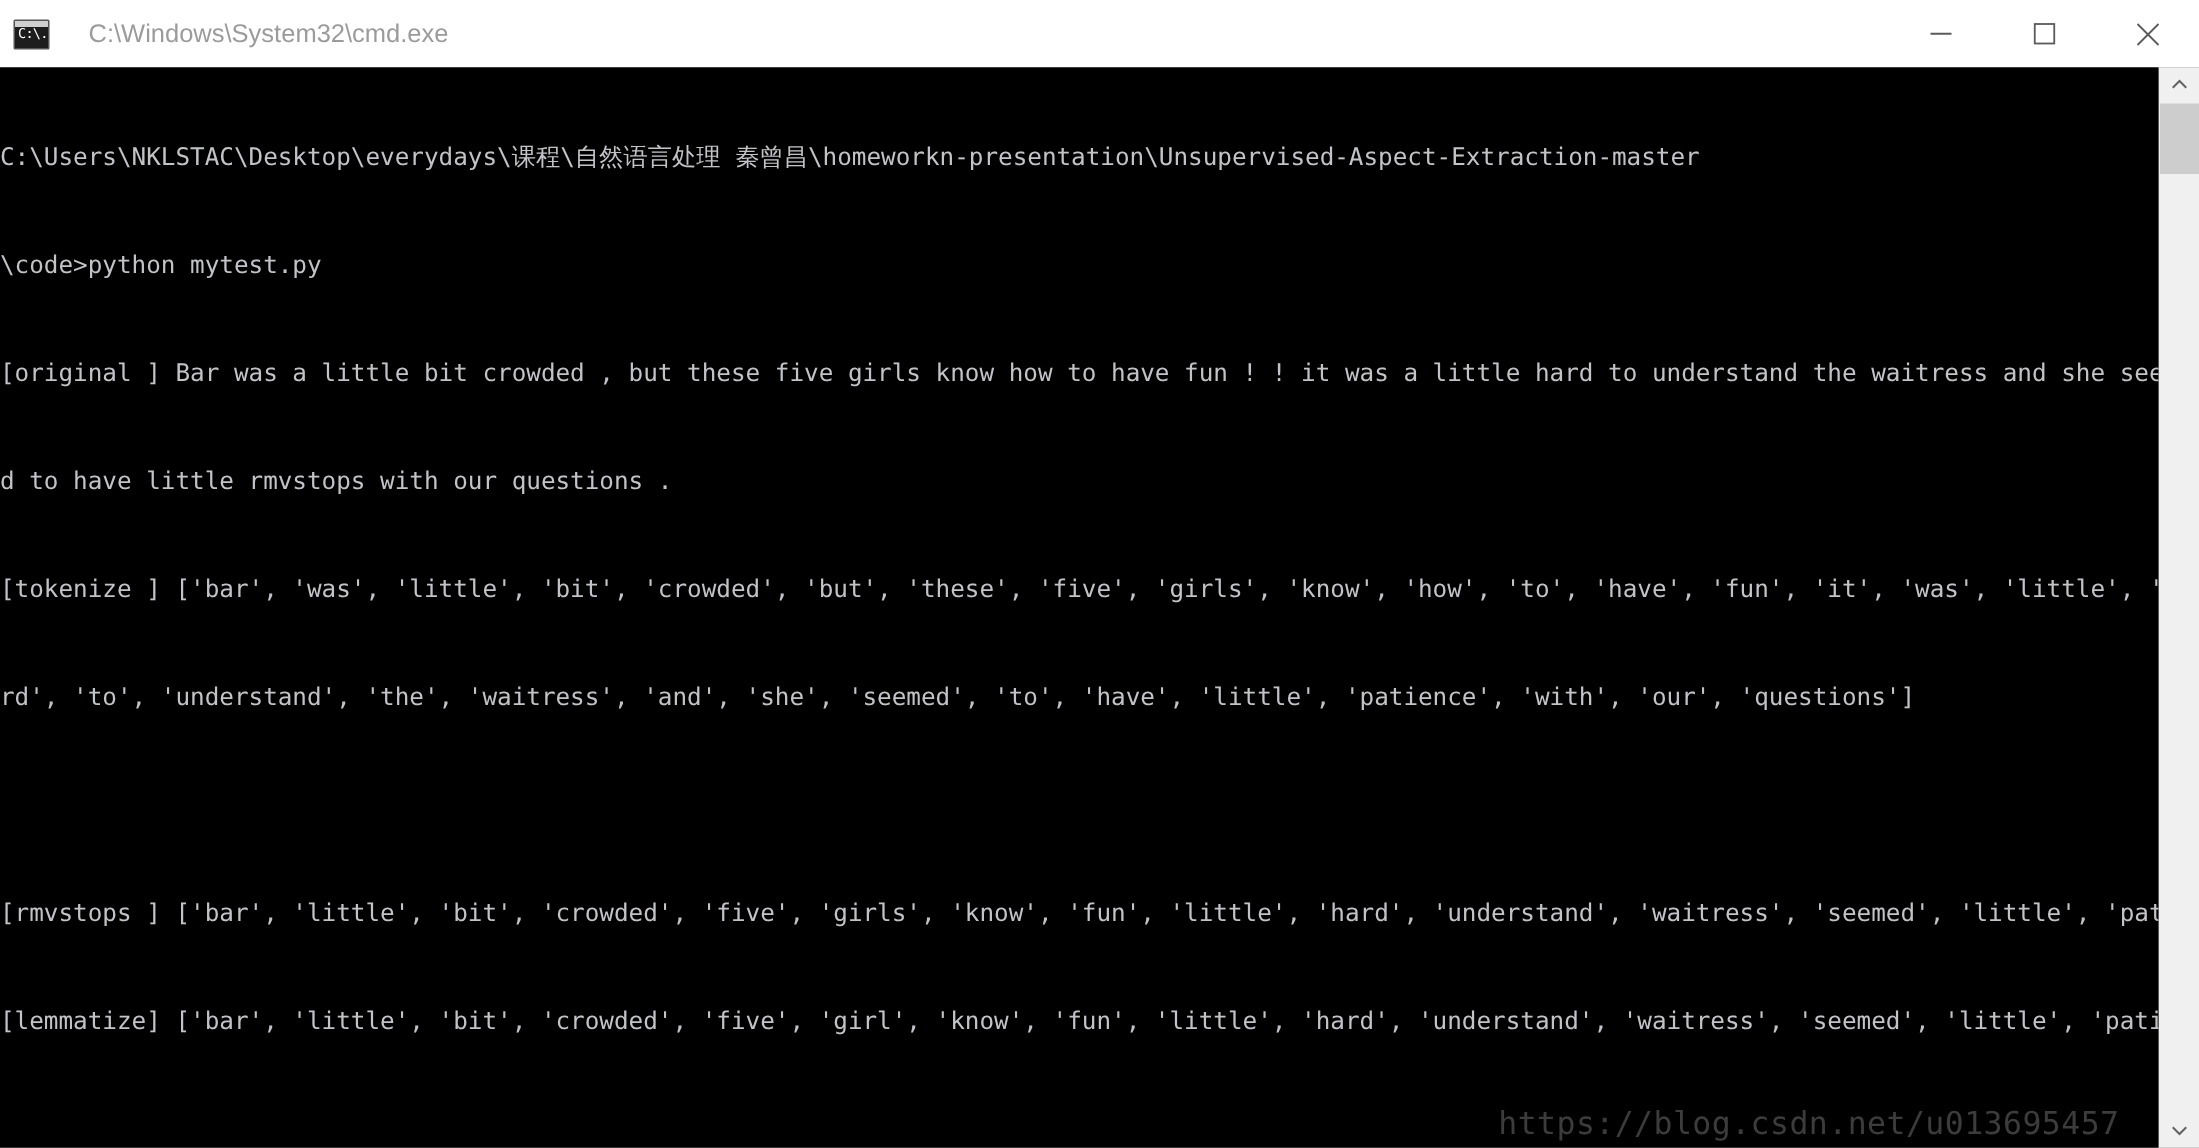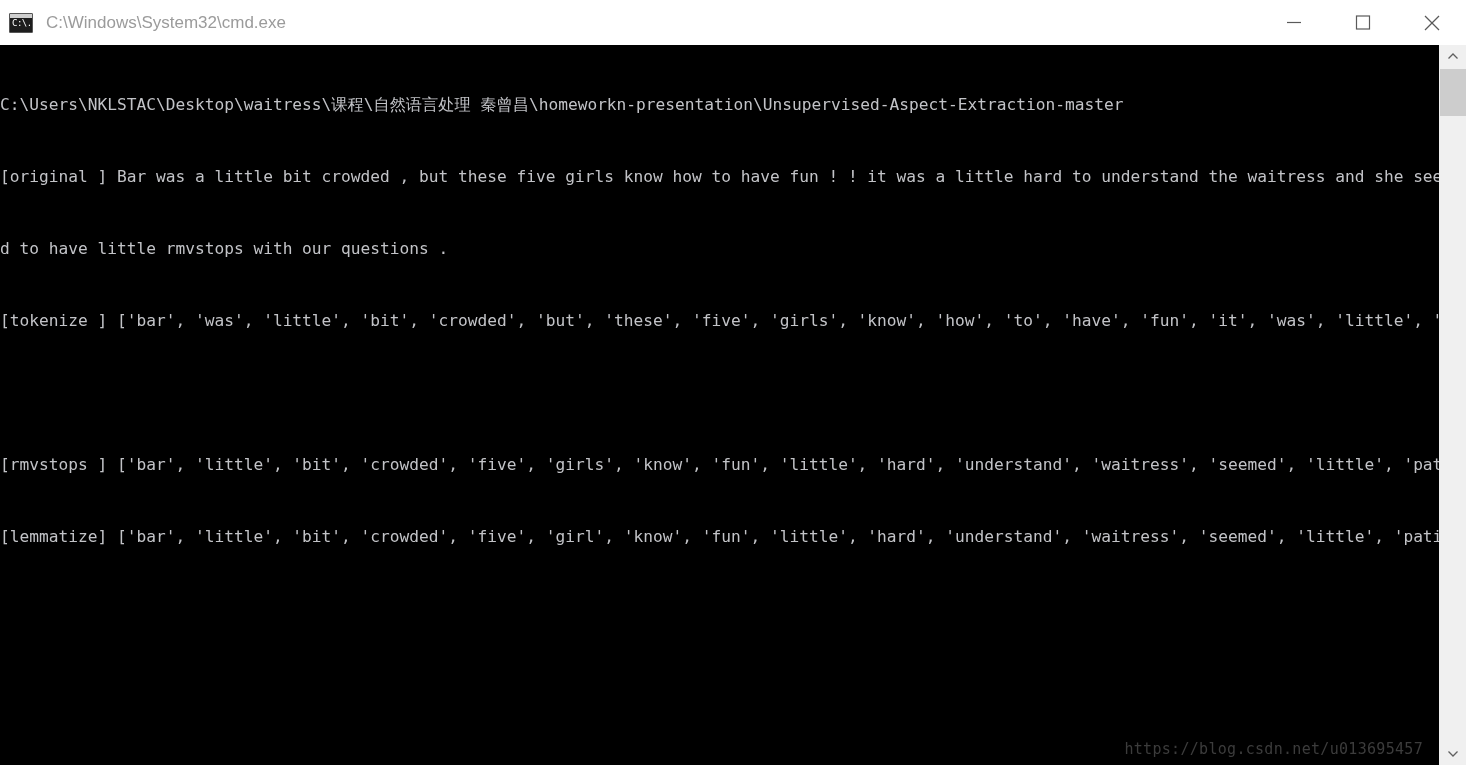--- a/index.html
+++ b/index.html
@@ -62,21 +62,21 @@
     left: 2px;
     top: 4px;
     color: #ffffff;
     font-family: "DejaVu Sans Mono", monospace;
     font-size: 9px;
     line-height: 10px;
     letter-spacing: -0.5px;
     white-space: nowrap;
   }
   .title-text {
-    margin-left: 13px;
+    margin-left: 26px;
     font-family: "Liberation Sans", sans-serif;
     font-size: 17px;
     color: #9b9b9b;
     white-space: nowrap;
     overflow: hidden;
     text-overflow: ellipsis;
   }
 
   .win-controls {
     display: flex;
@@ -129,24 +129,24 @@
   }
   .console-line {
     height: 24px;
     white-space: pre;
     overflow: hidden;
     text-overflow: clip;
   }
 
   .watermark {
     position: absolute;
-    right: 16px;
+    right: 26px;
     bottom: 6px;
     font-family: "DejaVu Sans Mono", "Liberation Mono", monospace;
-    font-size: 15px;
+    font-size: 21px;
     line-height: 20px;
     color: #3c3c3c;
     white-space: nowrap;
     letter-spacing: 0.3px;
   }
 
   
   .scrollbar {
     width: 26px;
     min-width: 26px;
@@ -209,24 +209,26 @@
           <line x1="30" y1="16" x2="16" y2="30" stroke-width="1.2"></line>
         </svg>
       </button>
     </div>
   </div>
 
   <div class="console-wrap">
 
     <div class="console">
       <div class="console-text">
-        <div class="console-line">C:\Users\NKLSTAC\Desktop\waitress\课程\自然语言处理 秦曾昌\homeworkn-presentation\Unsupervised-Aspect-Extraction-master</div>
+        <div class="console-line">C:\Users\NKLSTAC\Desktop\everydays\课程\自然语言处理 秦曾昌\homeworkn-presentation\Unsupervised-Aspect-Extraction-master</div>
+        <div class="console-line">\code&gt;python mytest.py</div>
         <div class="console-line">[original ] Bar was a little bit crowded , but these five girls know how to have fun ! ! it was a little hard to understand the waitress and she seeme</div>
         <div class="console-line">d to have little rmvstops with our questions .</div>
         <div class="console-line">[tokenize ] ['bar', 'was', 'little', 'bit', 'crowded', 'but', 'these', 'five', 'girls', 'know', 'how', 'to', 'have', 'fun', 'it', 'was', 'little', 'ha</div>
+        <div class="console-line">rd', 'to', 'understand', 'the', 'waitress', 'and', 'she', 'seemed', 'to', 'have', 'little', 'patience', 'with', 'our', 'questions']</div>
         <div class="console-line"></div>
         <div class="console-line">[rmvstops ] ['bar', 'little', 'bit', 'crowded', 'five', 'girls', 'know', 'fun', 'little', 'hard', 'understand', 'waitress', 'seemed', 'little', 'patie</div>
         <div class="console-line">[lemmatize] ['bar', 'little', 'bit', 'crowded', 'five', 'girl', 'know', 'fun', 'little', 'hard', 'understand', 'waitress', 'seemed', 'little', 'patien</div>
         
         
         
         
       </div>
       <div class="watermark">https://blog.csdn.net/u013695457</div>
     </div>

